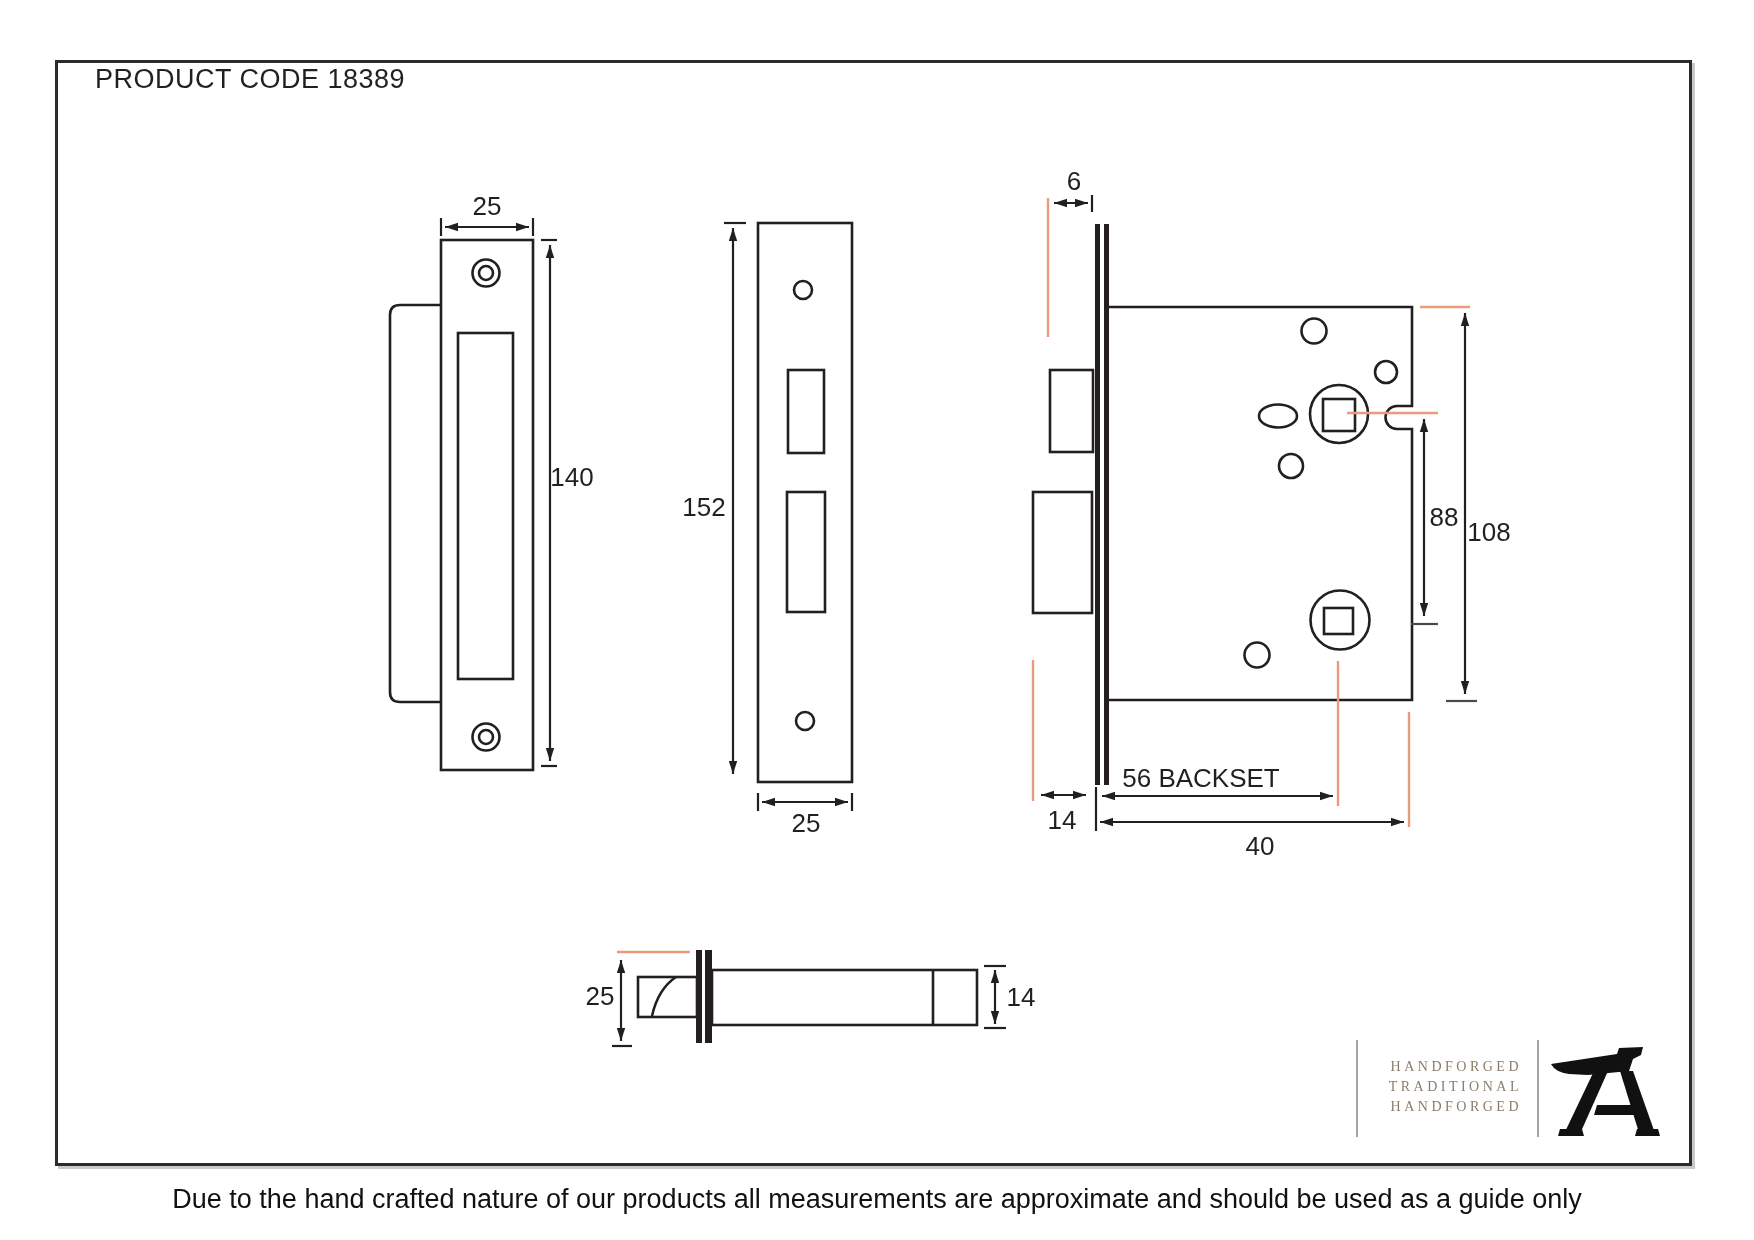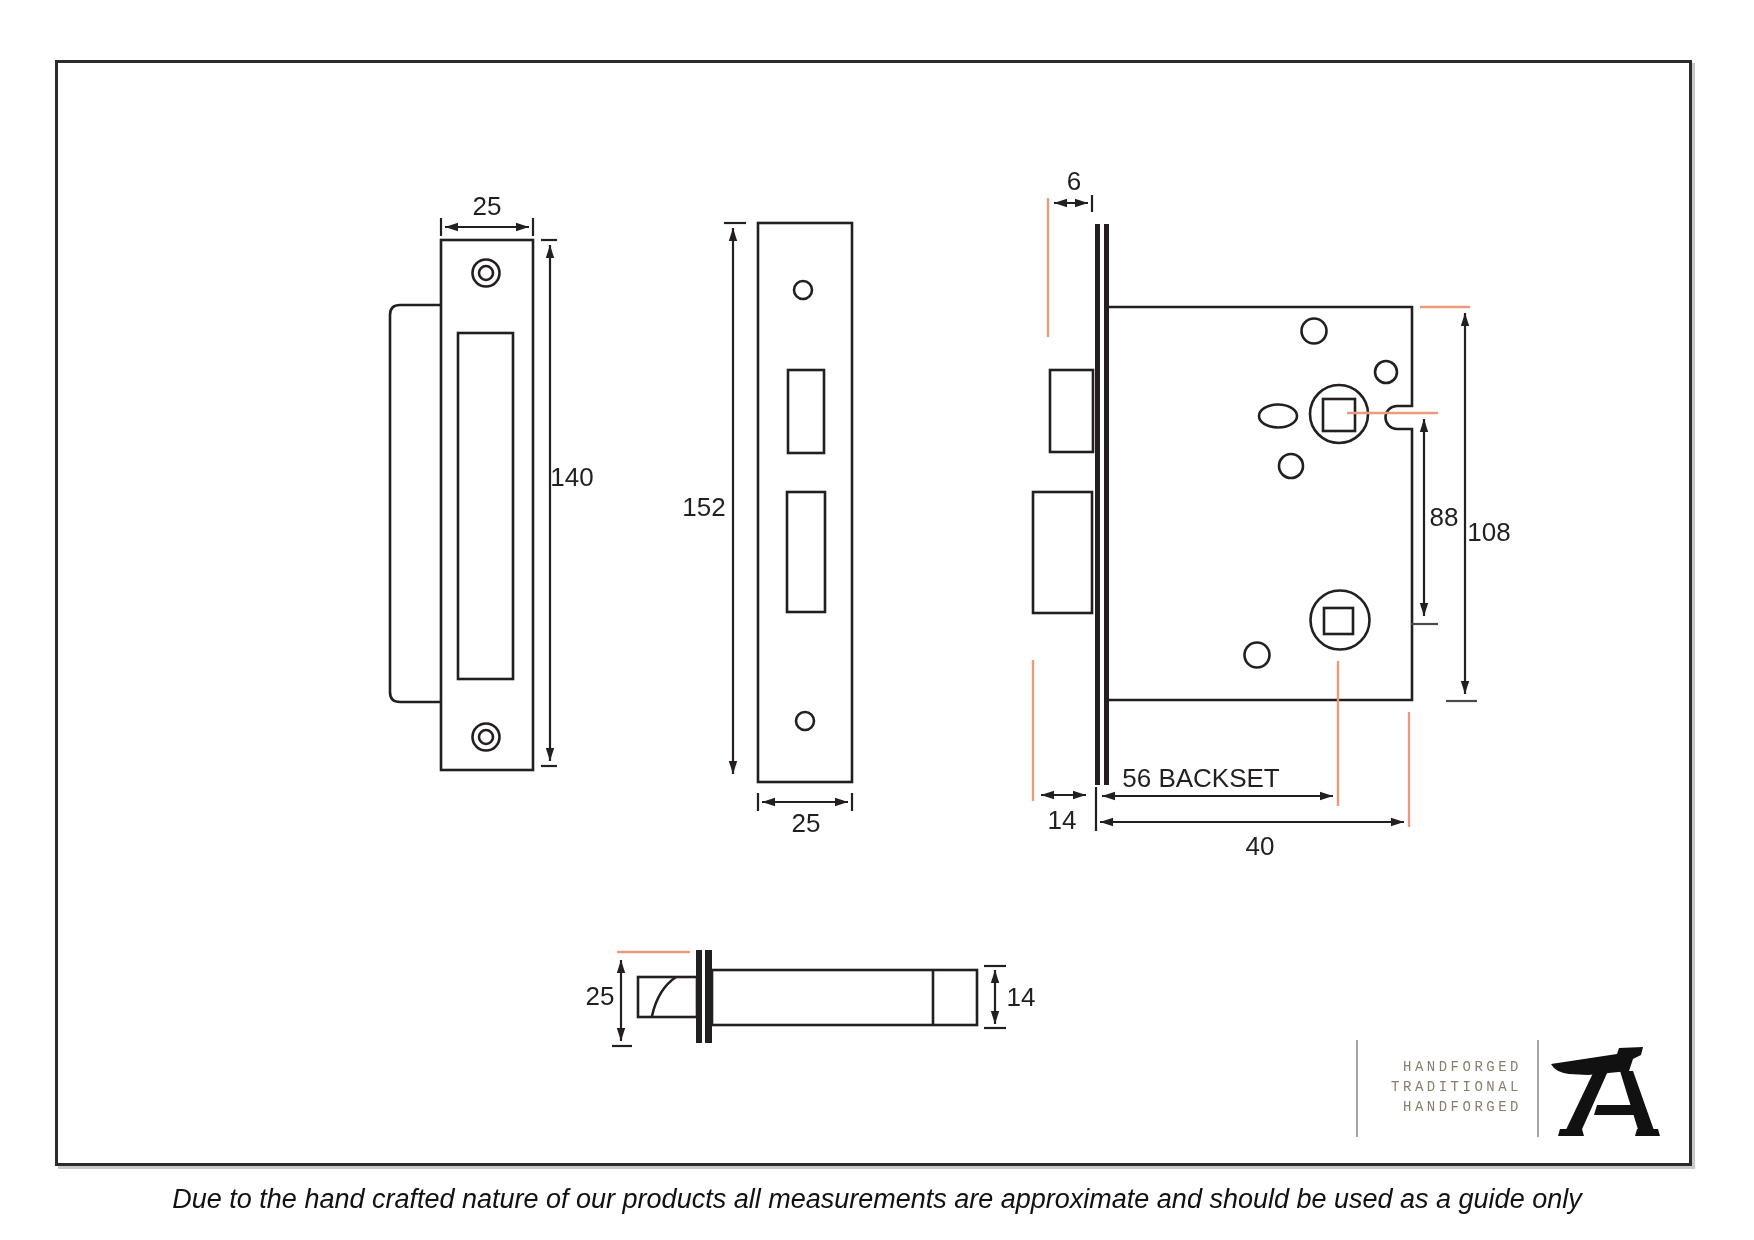--- a/index.html
+++ b/index.html
@@ -13,40 +13,41 @@
   }
   .product-code{
     position:absolute;left:95px;top:64px;font-size:27px;letter-spacing:.5px;color:#231f20;white-space:nowrap;
   }
   .dim-label{
     position:absolute;font-size:26px;color:#231f20;white-space:nowrap;
     transform:translate(-50%,-50%);
   }
   .disclaimer{
     position:absolute;left:0;top:1184px;width:100%;text-align:center;
-    font-size:27px;color:#111;font-style:italic;
+    font-size:27px;color:#111;
   }
   .logo-text{
     position:absolute;right:232px;top:1057px;text-align:right;
-    font-family:Liberation Mono, monospace;
+    font-family:Liberation Serif, serif;
     font-size:14px;letter-spacing:3.5px;line-height:20px;color:#8b7d6c;
   }
   .logo-sep{position:absolute;width:2px;height:97px;top:1040px;background:#a9a49e;}
   .sep-left{left:1356px;}
   .sep-right{left:1537px;}
   .drawing-svg{position:absolute;left:0;top:0;}
   .anvil-svg{position:absolute;left:1546px;top:1042px;}
 </style>
 </head>
 <body>
 
 <div class="page">
 
   <div class="frame"></div>
 
+  <div class="product-code">PRODUCT CODE 18389</div>
 
   <svg class="drawing-svg" width="1754" height="1240" viewBox="0 0 1754 1240">
     <defs>
       <marker id="arr" viewBox="0 0 14 10" refX="13" refY="5" markerWidth="14" markerHeight="10" markerUnits="userSpaceOnUse" orient="auto-start-reverse">
         <path d="M0,0.8 L13,5 L0,9.2 Z" fill="#231f20"></path>
       </marker>
     </defs>
 
     <g fill="none" stroke="#231f20" stroke-width="2.6">
       <rect x="441" y="240" width="92" height="530"></rect>

